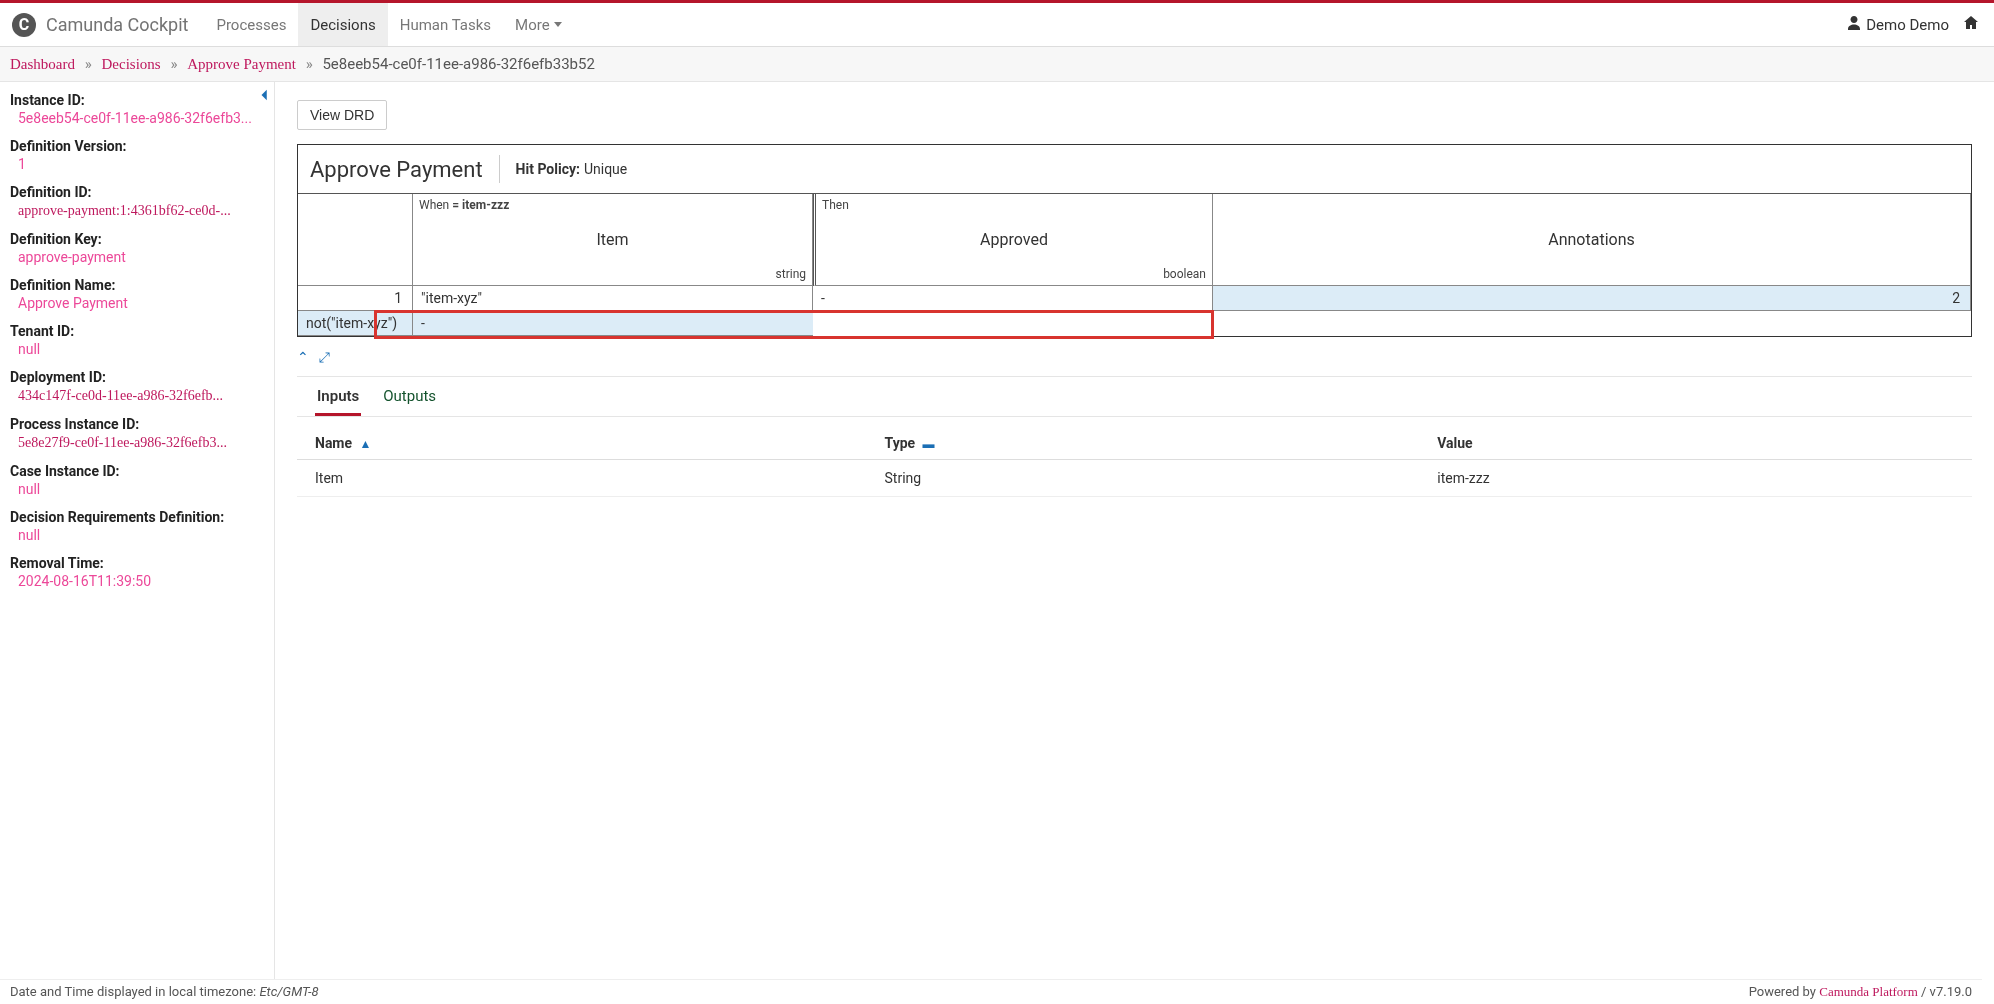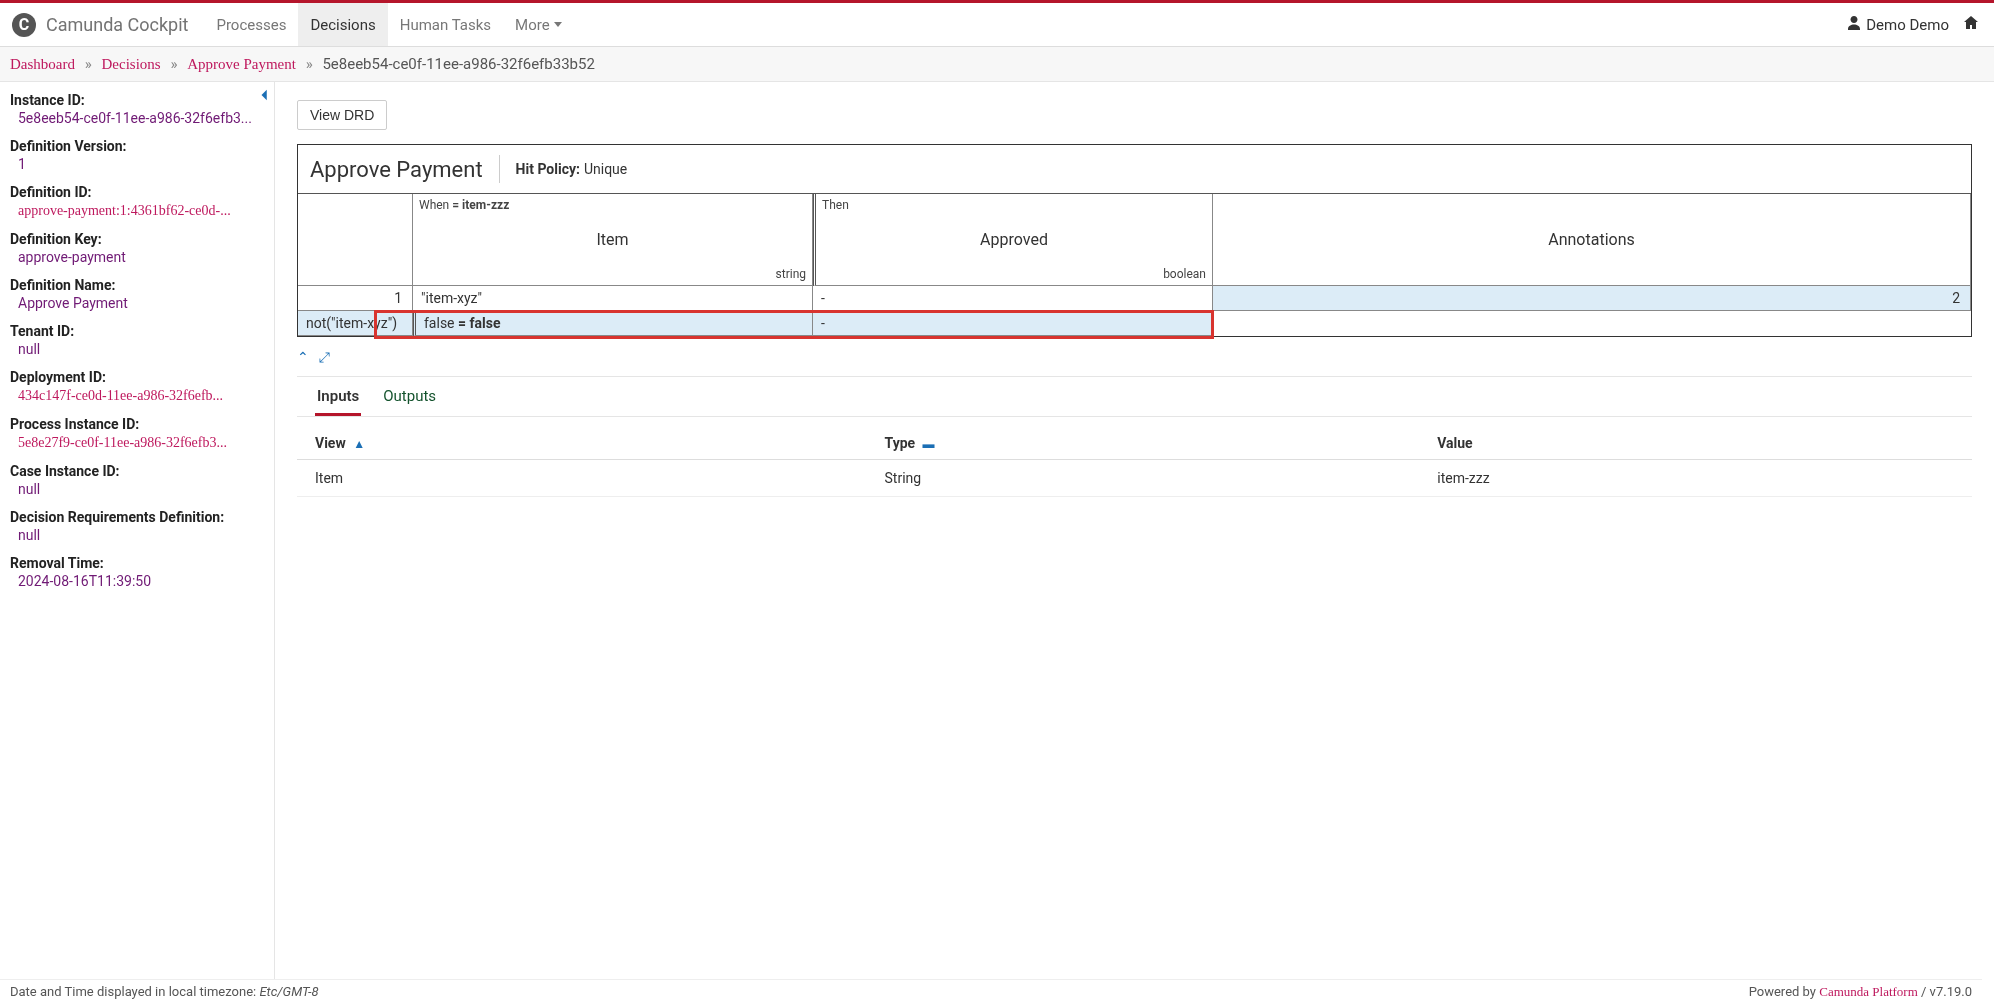--- a/index.html
+++ b/index.html
@@ -76,21 +76,21 @@
     overflow: hidden;
   }
   .collapse-toggle {
     position: absolute; top: 6px; right: 2px;
     cursor: pointer;
     color: #1b6fb5;
   }
   .collapse-toggle svg { width: 14px; height: 14px; fill: #1b6fb5; }
   .sidebar dt { font-weight: 700; color: #222; margin-top: 12px; }
   .sidebar dt:first-child { margin-top: 0; }
-  .sidebar dd { margin: 2px 0 0 8px; color: #701a75; white-space: nowrap; overflow: hidden; text-overflow: ellipsis; }
+  .sidebar dd { margin: 2px 0 0 8px; color: #ec4899; white-space: nowrap; overflow: hidden; text-overflow: ellipsis; }
   .sidebar dd.link { color: #1b6fb5; }
 
   .main { flex: 1; padding: 18px 22px 0 22px; overflow: auto; }
 
   .btn {
     display: inline-block;
     border: 1px solid #ccc;
     background: #fff;
     padding: 6px 12px;
     font-size: 14px;
@@ -309,43 +309,40 @@
         <div class="cell col-head">
           <div class="col-title">Annotations</div>
         </div>
 
         <div class="cell rownum">1</div>
         <div class="cell rule-cell">"item-xyz"</div>
         <div class="cell annot">-</div>
 
         <div class="cell rownum row-highlight">2</div>
         <div class="cell rule-cell row-highlight">not("item-xyz")</div>
-        <div class="cell rule-cell double-border-left row-highlight">
-          <span>false </span><b>= false</b>
-        </div>
         <div class="cell annot row-highlight">-</div>
       </div>
       <div class="red-box" id="redbox" style="left: 76px; top: 165px; width: 840px; height: 29px;"></div>
     </div>
 
     <div class="table-controls">
       <span>⌃</span>
       <span>⤢</span>
     </div>
 
     <div class="tabs-bar">
       <div class="tab active">Inputs</div>
       <div class="tab">Outputs</div>
     </div>
 
     <table class="data-table">
       <thead>
         <tr>
           <th style="width:34%">
-            <span>View</span>
+            <span>Name</span>
             <span class="sort-icon">▲</span>
           </th>
           <th style="width:33%">
             <span>Type</span>
             <span class="sort-icon">▬</span>
           </th>
           <th>
             <span>Value</span>
           </th>
         </tr>

